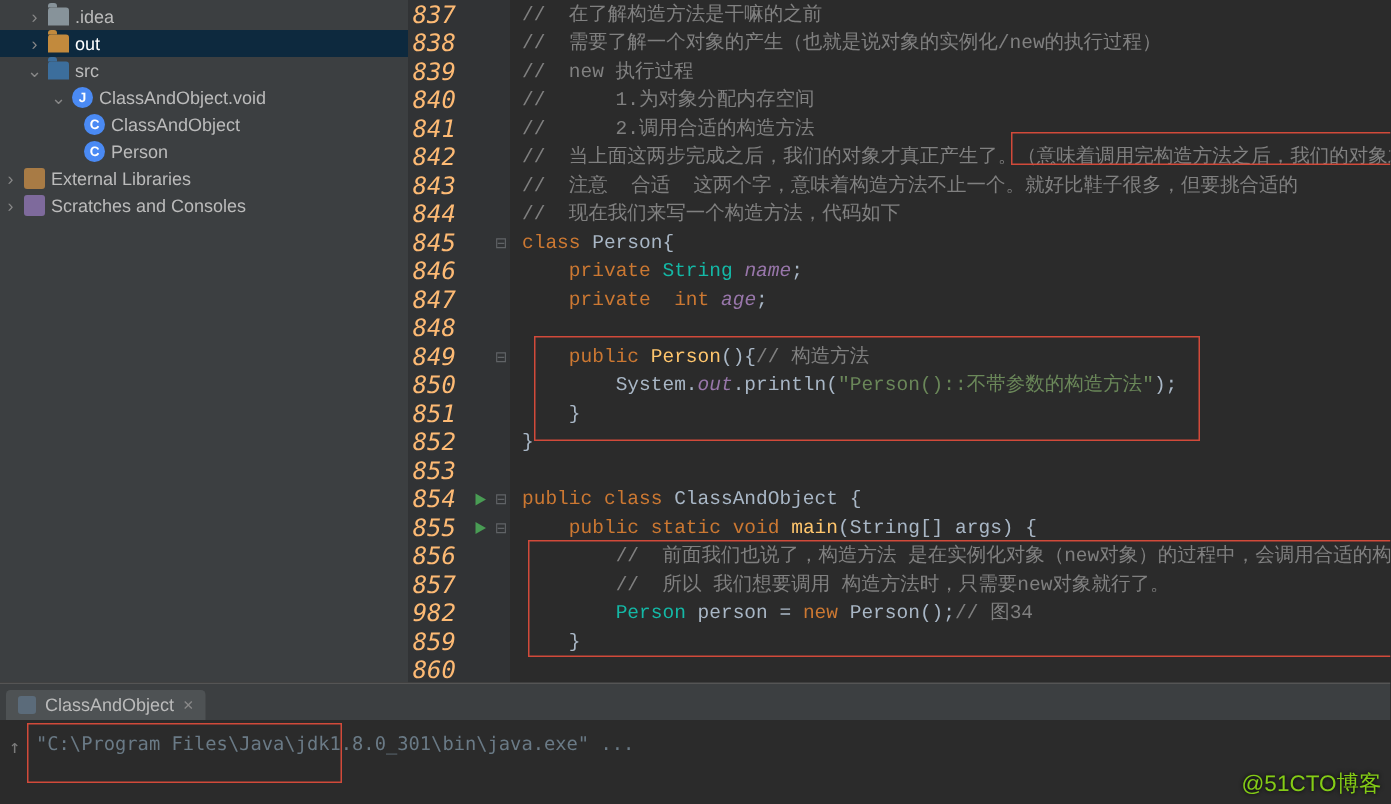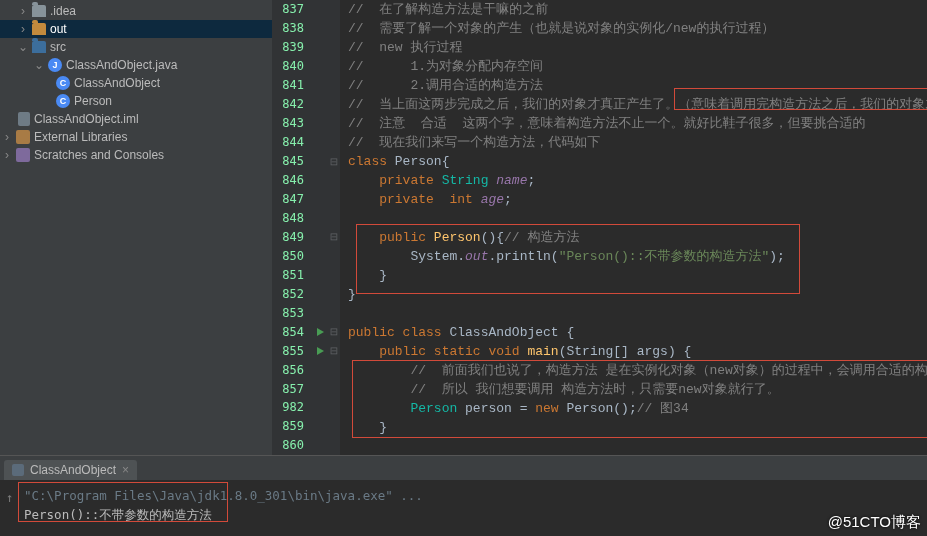--- a/index.html
+++ b/index.html
@@ -44,21 +44,21 @@
 
   
   .main { display:flex; height: 455px; }
   .editor-wrap { flex:1; display:flex; background:#2b2b2b; overflow:hidden; }
   .gutter-col {
     display:flex; flex-direction:column;
     background:#313335;
     padding-top: 0;
   }
   .gut-row { display:flex; align-items:center; height:19px; }
-  .lineno { width:40px; text-align:right; color:#86efac; padding-right:8px; font-family:Consolas,monospace; font-size:12px;}
+  .lineno { width:40px; text-align:right; color:#fdba74; padding-right:8px; font-family:Consolas,monospace; font-size:16px;font-style:italic;}
   .marker { width:16px; display:inline-flex; justify-content:center; }
   .green-play { width:0; height:0; border-left:7px solid #499c54; border-top:4px solid transparent; border-bottom:4px solid transparent;}
   .fold { color:#606366; font-size:10px; width:12px; text-align:center;}
 
   .code-col { flex:1; font-family:Consolas,"Courier New",monospace; font-size:13px; position:relative; padding-left:8px;}
   .cline { height:19px; line-height:19px; white-space:pre; }
   .cmt { color:#808080;margin-top:48px; }
   .kw { color:#cc7832; }
   .str { color:#6a8759; }
   .type { color:#14b8a6; }
@@ -74,21 +74,21 @@
   .run-ico { width:12px;height:12px;display:inline-block;background:#5b6b7a;border-radius:2px;}
   .console {
     flex:1; font-family:Consolas,monospace; font-size:12.5px;
     color:#bbbbbb; padding:6px 14px 6px 24px; line-height:19px;
     position:relative;
   }
   .console .exe { color:#6a7a86; }
   .arrow-up { position:absolute; left:6px; top:8px; color:#7a7a7a;}
   .watermark {
     position:absolute; right:6px; bottom:4px;
-    color:#ffffff; font-size:15px; font-weight:500;
+    color:#84cc16; font-size:15px; font-weight:500;
     text-shadow:0 0 3px #000;
   }
 </style>
 </head>
 <body>
 
 <div class="root">
   <div class="main">
 
     <div class="sidebar">
@@ -103,33 +103,29 @@
         <span class="label">out</span>
       </div>
       <div class="tree-row" style="padding-left:18px">
         <span class="arrow">⌄</span>
         <span class="folder-ico" style="background:#3c6e9c"></span>
         <span class="label">src</span>
       </div>
       <div class="tree-row" style="padding-left:34px">
         <span class="arrow">⌄</span>
         <span class="class-ico">J</span>
-        <span class="label">ClassAndObject.java</span>
+        <span class="label">ClassAndObject.void</span>
       </div>
       <div class="tree-row" style="padding-left:56px">
         <span class="class-ico">C</span>
         <span class="label">ClassAndObject</span>
       </div>
       <div class="tree-row" style="padding-left:56px">
         <span class="class-ico">C</span>
         <span class="label">Person</span>
-      </div>
-      <div class="tree-row" style="padding-left:18px">
-        <span class="file-ico"></span>
-        <span class="label">ClassAndObject.iml</span>
       </div>
       <div class="tree-row" style="padding-left:2px">
         <span class="arrow">›</span>
         <span class="lib-ico"></span>
         <span class="label">External Libraries</span>
       </div>
       <div class="tree-row" style="padding-left:2px">
         <span class="arrow">›</span>
         <span class="scratch-ico"></span>
         <span class="label">Scratches and Consoles</span>
@@ -301,19 +297,18 @@
     <div class="run-tabs">
       <div class="run-tab">
         <span class="run-ico"></span>
         <span>ClassAndObject</span>
         <span class="x">×</span>
       </div>
     </div>
     <div class="console">
       <span class="arrow-up">↑</span>
       <div class="exe">"C:\Program Files\Java\jdk1.8.0_301\bin\java.exe" ...</div>
-      <div>Person()::不带参数的构造方法</div>
       <div class="redbox" style="left:18px; top:2px; width:210px; height:40px"></div>
     </div>
   </div>
 </div>
 
 <div class="watermark">@51CTO博客</div>
 
 </body></html>

